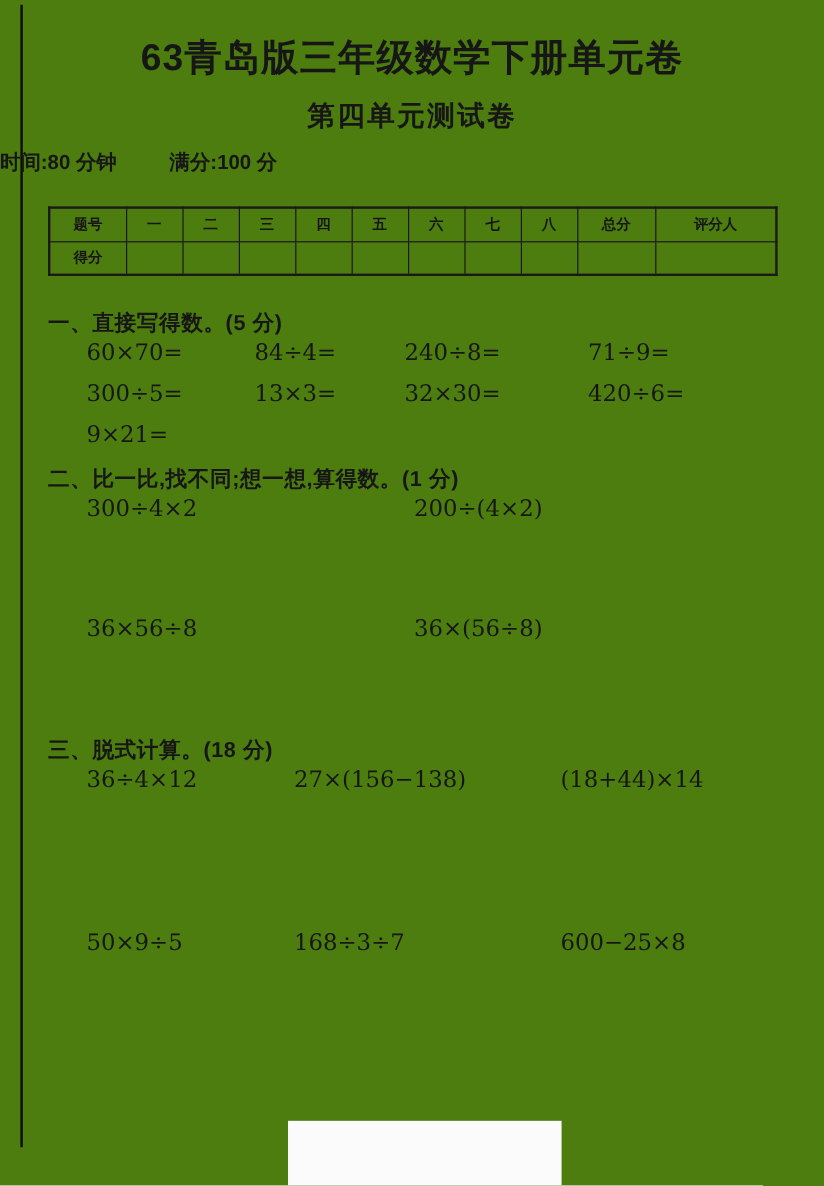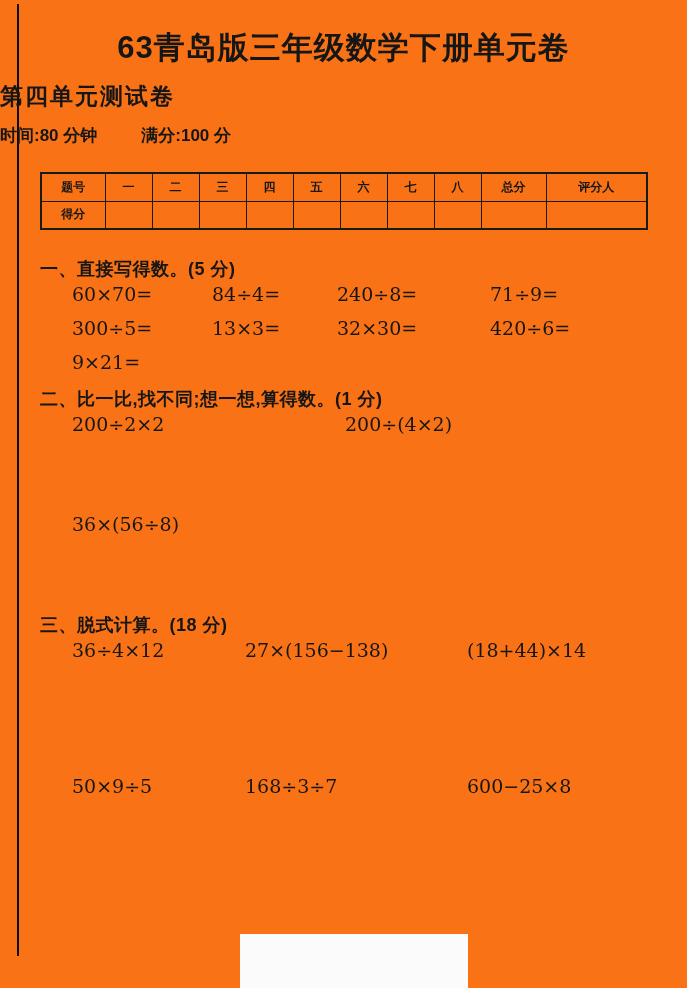--- a/index.html
+++ b/index.html
@@ -1,20 +1,20 @@
 <!DOCTYPE html>
 <html><head>
 <meta charset="utf-8">
 <style>
   * { margin:0; padding:0; box-sizing:border-box; }
   html,body { background:#fff; }
   .page {
     position:relative;
     width:687px; height:988px;
-    background:#f97316;
+    background:#4d7c0f;
     overflow:hidden;
     color:#161616;
     font-family:"Liberation Sans", sans-serif;
   }
   .page-edge-line {
     position:absolute;
     left:17px; top:4px;
     width:2px; height:952px;
     background:#0d0d0d;
   }
@@ -23,21 +23,21 @@
   .doc-title {
     margin-top:26px;
     text-align:center;
     font-size:31px;
     font-weight:bold;
     line-height:44px;
     letter-spacing:1px;
   }
   .doc-subtitle {
     margin-top:10px;
-    text-align:left;
+    text-align:center;
     font-size:23px;
     font-weight:bold;
     line-height:32px;
     letter-spacing:2px;
   }
   .doc-meta {
     margin-top:12px;
     text-align:left;
     font-size:17px;
     font-weight:bold;
@@ -174,24 +174,25 @@
           <div class="prow prow-2">
             <span class="expr">9×21=</span>
           </div>
         </div>
       </div>
 
       <div class="sec-2">
         <div class="section-heading">二、比一比,找不同;想一想,算得数。(1 分)</div>
         <div class="rows">
           <div class="prow prow-0">
-            <span class="expr">200÷2×2</span>
+            <span class="expr">300÷4×2</span>
             <span class="expr">200÷(4×2)</span>
           </div>
           <div class="prow prow-1">
+            <span class="expr">36×56÷8</span>
             <span class="expr">36×(56÷8)</span>
           </div>
         </div>
       </div>
 
       <div class="sec-3">
         <div class="section-heading">三、脱式计算。(18 分)</div>
         <div class="rows">
           <div class="prow prow-0">
             <span class="expr">36÷4×12</span>

